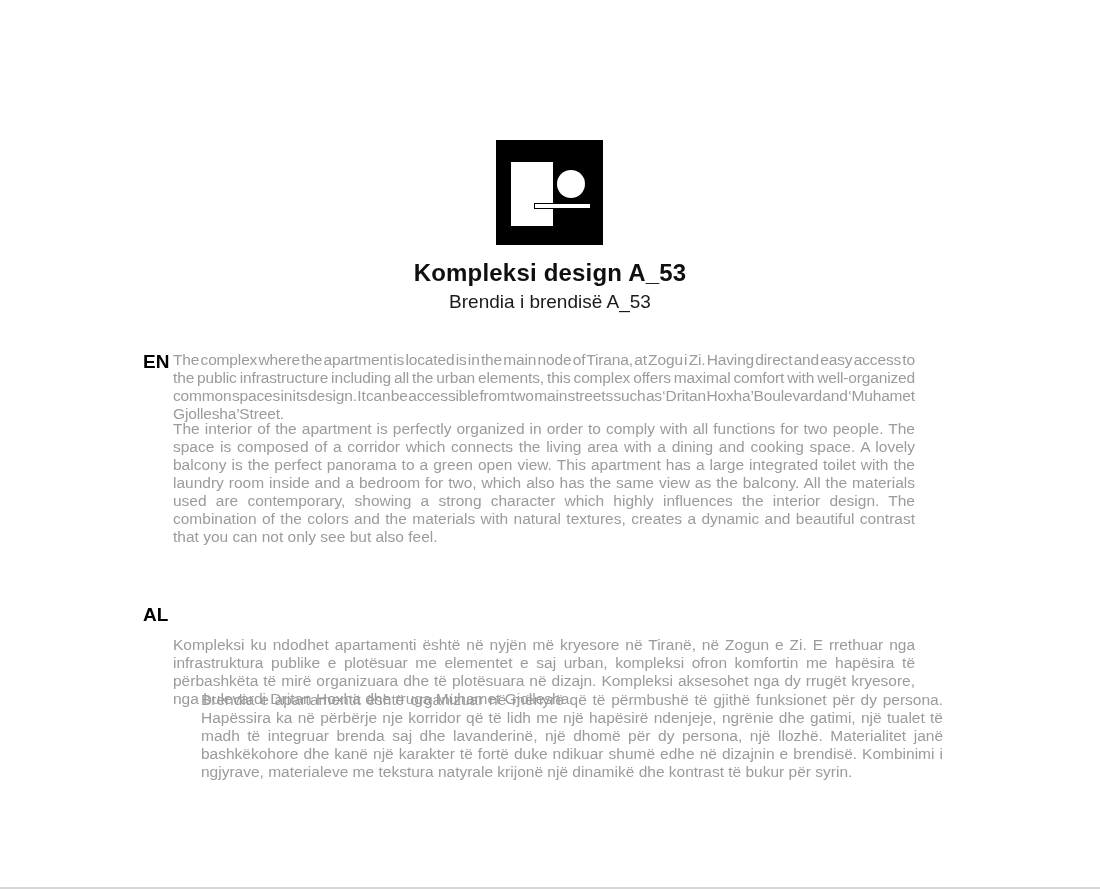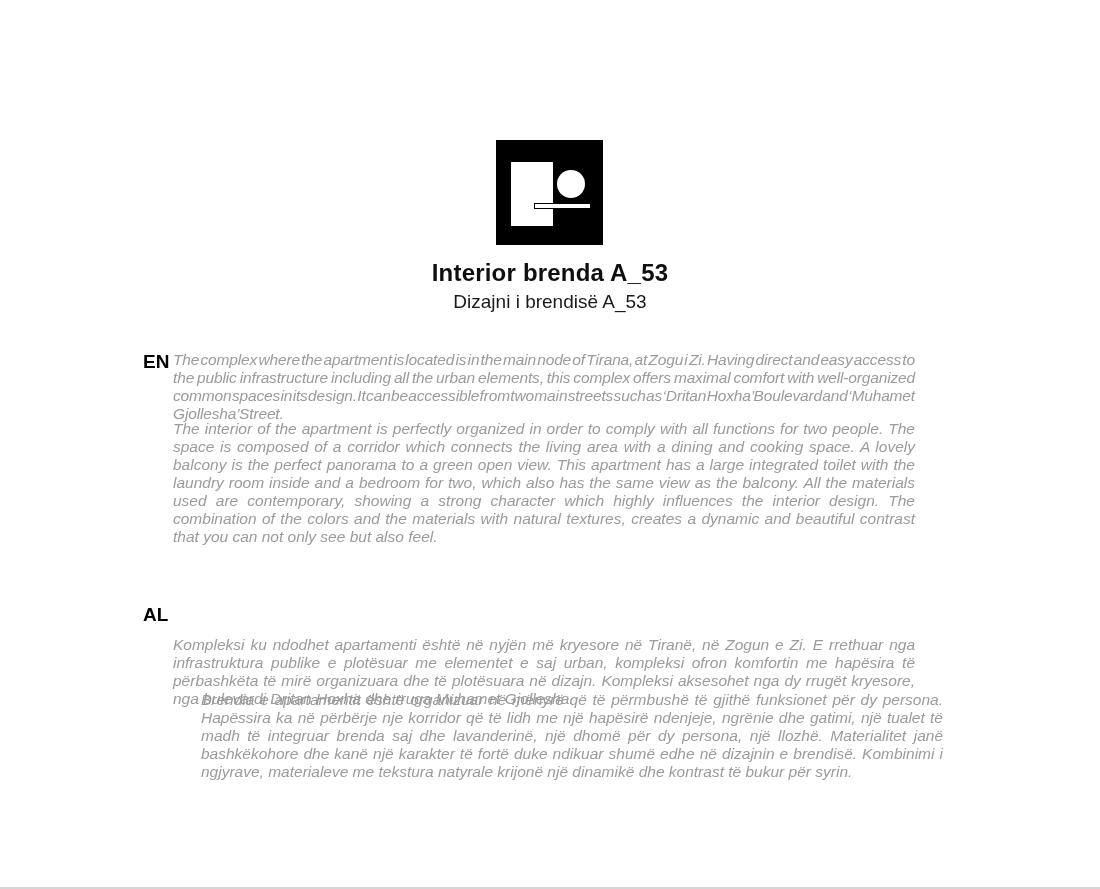--- a/index.html
+++ b/index.html
@@ -72,21 +72,20 @@
   }
   #en-label { top: 353px; }
   #al-label { top: 606px; }
 
   
   .para {
     position: absolute;
     left: 173px;
     width: 742px;
     font-size: 15.5px;
-    font-style: italic;
     line-height: 18px;
     color: #9b9b9b;
     text-align: justify;
   }
   #en-p1 { top: 351px; word-spacing: -3.8px; letter-spacing: -0.15px; }
   #en-p2 { top: 420px; }
   #al-p1 { top: 636px; }
   #al-p2 { top: 691px; margin-left: 28px; }
 
   
@@ -117,22 +116,22 @@
 <body>
 
 <div id="page">
 
   <div class="logo-square">
     <div class="logo-rect"></div>
     <div class="logo-circle"></div>
     <div class="logo-bar"></div>
   </div>
 
-  <div class="title">Interior brenda A_53</div>
-  <div class="subtitle">Dizajni i brendisë A_53</div>
+  <div class="title">Kompleksi design A_53</div>
+  <div class="subtitle">Brendia i brendisë A_53</div>
 
   <div id="en-label" class="lang-label">EN</div>
   <div id="en-p1" class="para">The complex where the apartment is located is in the main node of Tirana, at Zogu i Zi. Having direct and easy access to the public infrastructure including all the urban elements, this complex offers maximal comfort with well-organized common spaces in its design. It can be accessible from two main streets such as ‘Dritan Hoxha’ Boulevard and ‘Muhamet Gjollesha’ Street.</div>
   <div id="en-p2" class="para">The interior of the apartment is perfectly organized in order to comply with all functions for two people. The space is composed of a corridor which connects the living area with a dining and cooking space. A lovely balcony is the perfect panorama to a green open view. This apartment has a large integrated toilet with the laundry room inside and a bedroom for two, which also has the same view as the balcony. All the materials used are contemporary, showing a strong character which highly influences the interior design. The combination of the colors and the materials with natural textures, creates a dynamic and beautiful contrast that you can not only see but also feel.</div>
 
   <div id="al-label" class="lang-label">AL</div>
   <div id="al-p1" class="para">Kompleksi ku ndodhet apartamenti është në nyjën më kryesore në Tiranë, në Zogun e Zi. E rrethuar nga infrastruktura publike e plotësuar me elementet e saj urban, kompleksi ofron komfortin me hapësira të përbashkëta të mirë organizuara dhe të plotësuara në dizajn. Kompleksi aksesohet nga dy rrugët kryesore, nga bulevardi Dritan Hoxha dhe rruga Muhamet Gjollesha.</div>
   <div id="al-p2" class="para">Brendia e apartamentit është organizuar në mënyrë që të përmbushë të gjithë funksionet për dy persona. Hapëssira ka në përbërje nje korridor që të lidh me një hapësirë ndenjeje, ngrënie dhe gatimi, një tualet të madh të integruar brenda saj dhe lavanderinë, një dhomë për dy persona, një llozhë. Materialitet janë bashkëkohore dhe kanë një karakter të fortë duke ndikuar shumë edhe në dizajnin e brendisë. Kombinimi i ngjyrave, materialeve me tekstura natyrale krijonë një dinamikë dhe kontrast të bukur për syrin.</div>
 
   <div class="bottom-edge"></div>

